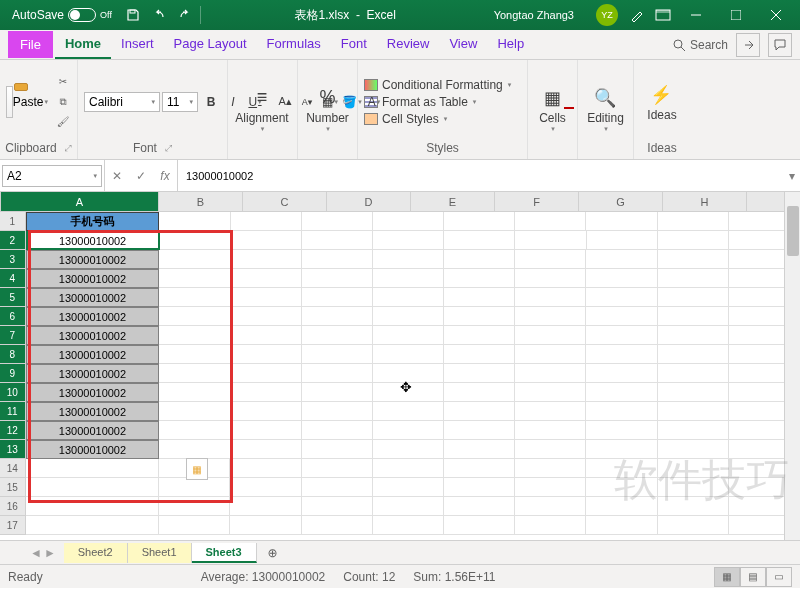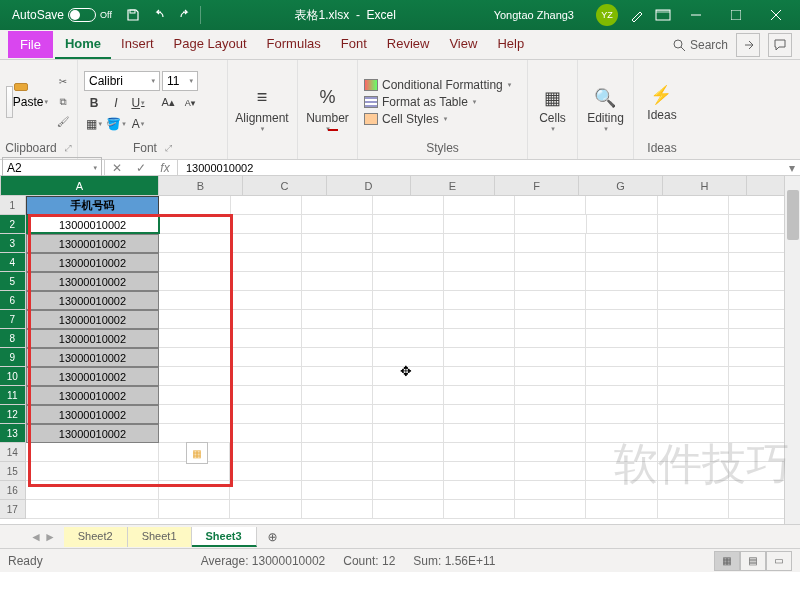--- a/index.html
+++ b/index.html
@@ -10,51 +10,51 @@
 .toggle-off::after{content:"";position:absolute;left:1px;top:1px;width:10px;height:10px;background:#fff;border-radius:50%}
 .tb-icon{width:26px;height:26px;display:inline-flex;align-items:center;justify-content:center;cursor:pointer;color:#fff}
 .tb-sep{width:1px;height:18px;background:rgba(255,255,255,0.3);margin:0 2px}
 .title-text{flex:1;text-align:center;font-size:12px}
 .user{display:flex;align-items:center;gap:22px;padding:0 6px}
 .avatar{width:22px;height:22px;border-radius:50%;background:#7fba00;display:flex;align-items:center;justify-content:center;font-size:9px;color:#fff}
 .win-btns{display:flex}
 .win-btn{width:40px;height:30px;display:flex;align-items:center;justify-content:center;cursor:pointer}
 .tabs{height:30px;background:#f3f2f1;display:flex;align-items:center;padding:0 8px;gap:2px;border-bottom:1px solid #d0d0d0}
 .file-tab{background:#d946ef;color:#fff;padding:6px 12px;font-size:13px}
-.tab{padding:6px 10px;font-size:13px;color:#7f1d1d;cursor:pointer}
+.tab{padding:6px 10px;font-size:13px;color:#6d28d9;cursor:pointer}
 .tab.active{color:#0f7a44;font-weight:600;border-bottom:2px solid #0f7a44}
 .tabs-r{margin-left:auto;display:flex;align-items:center;gap:8px}
 .search-icon-box{display:flex;align-items:center;gap:4px;color:#616161}
 .share-btn{width:24px;height:24px;border:1px solid #c0c0c0;display:flex;align-items:center;justify-content:center}
 .ribbon{height:100px;background:#f3f2f1;display:flex;border-bottom:1px solid #d0d0d0}
 .rgroup{display:flex;flex-direction:column;padding:4px 6px;border-right:1px solid #e1e1e1}
 .rgroup-inner{flex:1;display:flex;align-items:center;gap:4px}
 .rgroup-label{font-size:10px;color:#616161;text-align:center;padding-top:2px;display:flex;justify-content:center;gap:8px;align-items:center}
 .launcher{font-size:9px;color:#909090}
 .paste-btn{display:flex;align-items:center;width:42px;cursor:pointer}
 .paste-icon{width:28px;height:32px;background:linear-gradient(#fff,#f0f0f0);border:1px solid #c0c0c0;position:relative}
 .paste-icon::before{content:"";position:absolute;top:-4px;left:7px;width:12px;height:6px;background:#e8a838;border:1px solid #c08830;border-radius:2px}
 .mini-btns{display:flex;flex-direction:column;gap:4px;margin-left:2px}
 .mini-btn{width:18px;height:16px;display:flex;align-items:center;justify-content:center;font-size:10px;color:#616161;cursor:pointer}
 .font-combo{width:76px;height:20px;border:1px solid #bababa;background:#fff;font-size:11px;padding:0 4px;display:flex;align-items:center;justify-content:space-between}
 .size-combo{width:36px;height:20px;border:1px solid #bababa;background:#fff;font-size:11px;padding:0 4px;display:flex;align-items:center;justify-content:space-between}
-.font-col{display:flex;flex-direction:column;gap:3px}
+.font-col{display:flex;flex-direction:row;gap:3px}
 .font-row{display:flex;gap:2px;align-items:center}
 .fbtn{width:20px;height:18px;display:flex;align-items:center;justify-content:center;font-size:12px;cursor:pointer;color:#404040}
 .fbtn.bold{font-weight:bold}
 .fbtn.italic{font-style:italic}
 .fbtn.under{text-decoration:underline}
 .dd{font-size:7px;color:#808080;margin-left:1px}
 .vert-btn{display:flex;flex-direction:column;align-items:center;width:56px;cursor:pointer;font-size:11px;color:#404040}
 .vert-btn .icon-slot{height:26px;display:flex;align-items:center;font-size:18px}
 .styles-col{display:flex;flex-direction:column;gap:3px;font-size:11px;color:#404040}
 .style-item{display:flex;align-items:center;gap:4px;cursor:pointer}
 .sicon{width:14px;height:12px;border:1px solid #808080;display:inline-block}
 .ideas-icon{font-size:20px;color:#0f7a44}
-.formula-bar{height:16px;background:#fff;border-bottom:1px solid #d0d0d0;display:flex;align-items:center}
+.formula-bar{height:32px;background:#fff;border-bottom:1px solid #d0d0d0;display:flex;align-items:center}
 .name-box{width:100px;height:22px;border:1px solid #bababa;padding:0 4px;display:flex;align-items:center;justify-content:space-between;margin:0 2px;font-size:11px}
 .fb-btns{display:flex;align-items:center;height:100%;border-left:1px solid #d0d0d0;border-right:1px solid #d0d0d0}
 .fb-btn{width:24px;height:22px;display:flex;align-items:center;justify-content:center;color:#808080;cursor:pointer}
 .fx{font-style:italic}
 .formula-input{flex:1;padding:0 8px;font-size:11px}
 .grid-area{position:relative;height:348px;overflow:hidden;background:#fff}
 .col-headers{display:flex;height:20px;background:#e8e8e8;border-bottom:1px solid #d0d0d0}
 .select-all{width:30px;border-right:1px solid #d0d0d0;background:#e8e8e8}
 .col-h{width:84px;border-right:1px solid #d0d0d0;display:flex;align-items:center;justify-content:center;font-size:11px;color:#616161;cursor:pointer}
 .col-h.colA{width:158px;background:#0f7a44;color:#fff}

